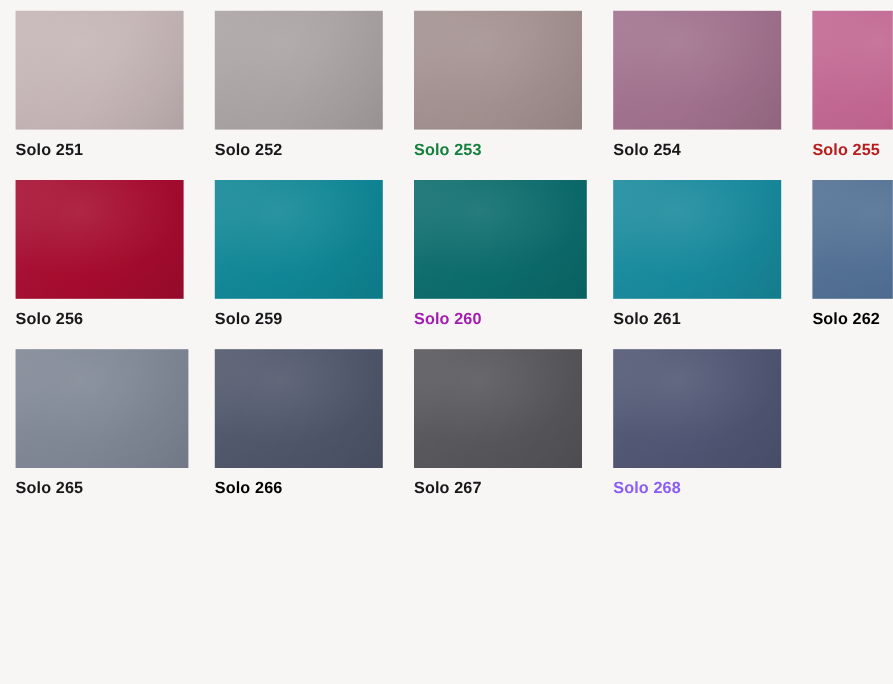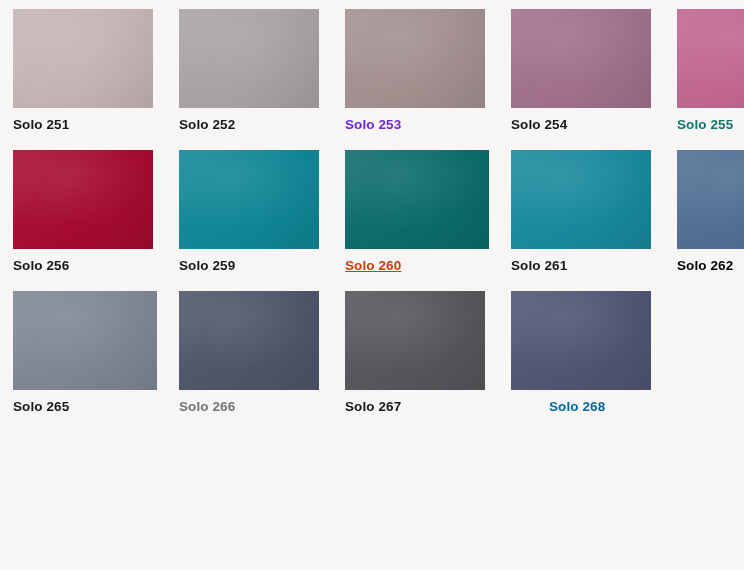--- a/index.html
+++ b/index.html
@@ -91,61 +91,61 @@
     <div class="swatch-cell col-1">
       <div class="swatch-chip" style="background-color: rgb(196, 180, 182);"></div>
       <div class="swatch-label" style="color: rgb(24, 24, 26);">Solo 251</div>
     </div>
     <div class="swatch-cell col-2">
       <div class="swatch-chip" style="background-color: rgb(169, 162, 162);"></div>
       <div class="swatch-label" style="color: rgb(24, 24, 26);">Solo 252</div>
     </div>
     <div class="swatch-cell col-3">
       <div class="swatch-chip" style="background-color: rgb(162, 144, 143);"></div>
-      <div class="swatch-label" style="color: #6d28d9;">Solo 253</div>
+      <div class="swatch-label" style="color: #15803d;">Solo 253</div>
     </div>
     <div class="swatch-cell col-4">
       <div class="swatch-chip" style="background-color: rgb(160, 112, 140);"></div>
       <div class="swatch-label" style="color: rgb(24, 24, 26);">Solo 254</div>
     </div>
     <div class="swatch-cell col-5">
       <div class="swatch-chip" style="background-color: rgb(192, 101, 144);"></div>
-      <div class="swatch-label" style="color: #0f766e;">Solo 255</div>
+      <div class="swatch-label" style="color: #b91c1c;">Solo 255</div>
     </div>
     <div class="swatch-cell col-1">
       <div class="swatch-chip" style="background-color: rgb(165, 11, 46);"></div>
       <div class="swatch-label" style="color: rgb(24, 24, 26);">Solo 256</div>
     </div>
     <div class="swatch-cell col-4">
       <div class="swatch-chip" style="background-color: rgb(15, 134, 149);"></div>
       <div class="swatch-label" style="color: rgb(24, 24, 26);">Solo 259</div>
     </div>
     <div class="swatch-cell col-5">
       <div class="swatch-chip" style="background-color: rgb(11, 107, 107);"></div>
-      <div class="swatch-label" style="color: #c2410c; text-decoration: underline;">Solo 260</div>
+      <div class="swatch-label" style="color: #a21caf;">Solo 260</div>
     </div>
     <div class="swatch-cell col-1">
       <div class="swatch-chip" style="background-color: rgb(23, 137, 156);"></div>
       <div class="swatch-label" style="color: rgb(24, 24, 26);">Solo 261</div>
     </div>
     <div class="swatch-cell col-2">
       <div class="swatch-chip" style="background-color: rgb(79, 110, 146);"></div>
       <div class="swatch-label" style="color: #000000;">Solo 262</div>
     </div>
     <div class="swatch-cell col-5">
       <div class="swatch-chip" style="background-color: rgb(126, 134, 148);"></div>
       <div class="swatch-label" style="color: rgb(24, 24, 26);">Solo 265</div>
     </div>
     <div class="swatch-cell col-1">
       <div class="swatch-chip" style="background-color: rgb(78, 85, 105);"></div>
-      <div class="swatch-label" style="color: #737373; text-align: center;">Solo 266</div>
+      <div class="swatch-label" style="color: #000000; text-align: center;">Solo 266</div>
     </div>
     <div class="swatch-cell col-2">
       <div class="swatch-chip" style="background-color: rgb(85, 85, 90);"></div>
       <div class="swatch-label" style="color: rgb(24, 24, 26);">Solo 267</div>
     </div>
     <div class="swatch-cell col-3">
       <div class="swatch-chip" style="background-color: rgb(79, 85, 114);"></div>
-      <div class="swatch-label" style="color: #0369a1; margin-left: 38px;">Solo 268</div>
+      <div class="swatch-label" style="color: #8b5cf6;">Solo 268</div>
     </div>
     <div class="swatch-cell col-4 is-empty"></div>
     <div class="swatch-cell col-5 is-empty"></div>
   </main>
 
 </body></html>

